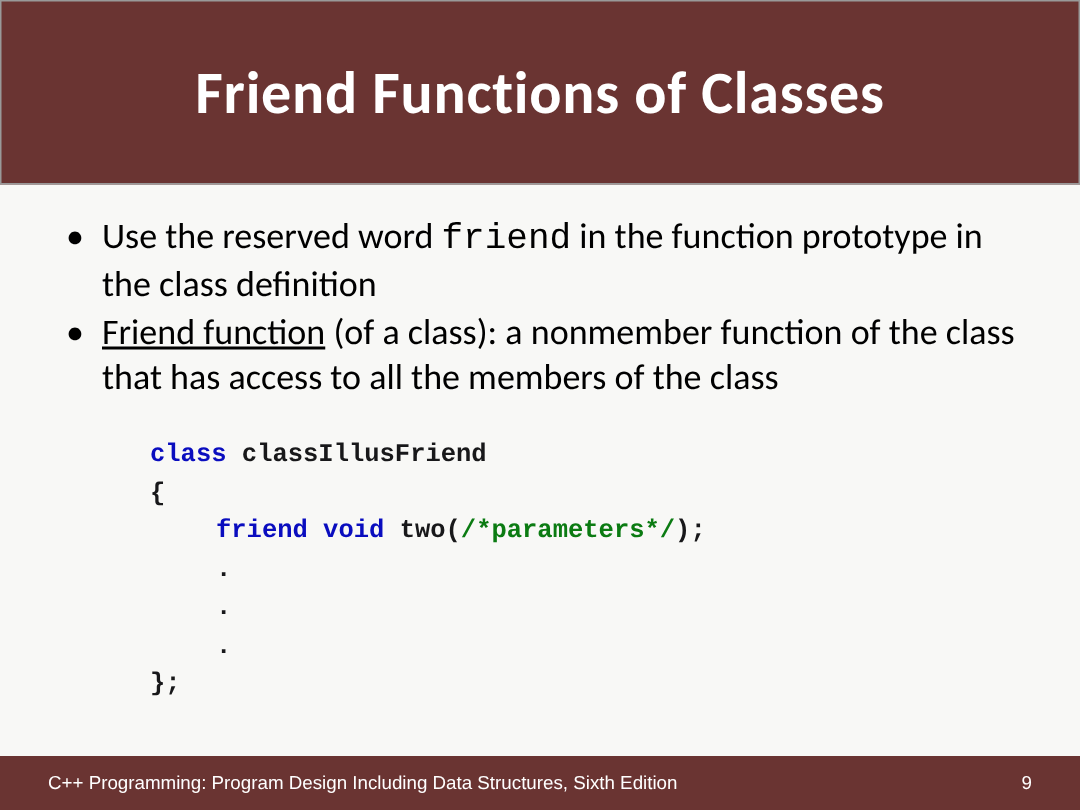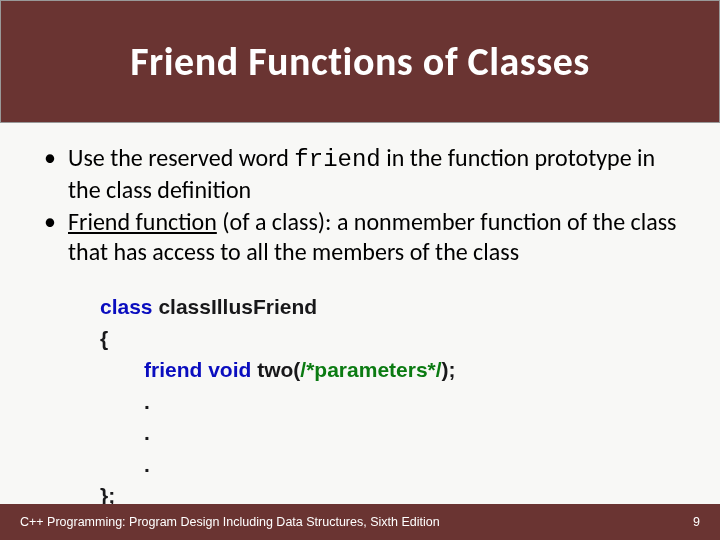--- a/index.html
+++ b/index.html
@@ -43,43 +43,43 @@
     content: "•";
     position: absolute;
     left: 4px;
     top: 0;
     font-size: 24px;
   }
   .u { text-decoration: underline; }
   .mono { font-family: "Courier New", monospace; }
   .code-block {
     margin: 24px 0 0 60px;
-    font-family: Liberation Sans, sans-serif;
-    font-size: 21px;
+    font-family: Liberation Mono, monospace;
+    font-size: 17px;
     line-height: 1.5;
     color: #18181a;
     font-weight: 600;
   }
   .code-block .kw { color: #0a0dbf; }
   .code-block .comment { color: #0b7b12; }
   .code-block .indent { padding-left: 44px; display: inline-block; }
   .code-block .dot { padding-left: 44px; }
   .footer {
     position: absolute;
     bottom: 0;
     left: 0;
     right: 0;
     height: 36px;
     background: #6a3432;
     color: #fff;
     font-size: 12.5px;
     display: flex;
     align-items: center;
     justify-content: space-between;
-    padding: 0 20px;
+    padding: 0 32px;
     font-family: Arial, sans-serif;
   }
   .footer .page { font-size: 12.5px; }
 </style>
 </head>
 <body>
 
 <div class="header">
   <h1>Friend Functions of Classes</h1>
 </div>

